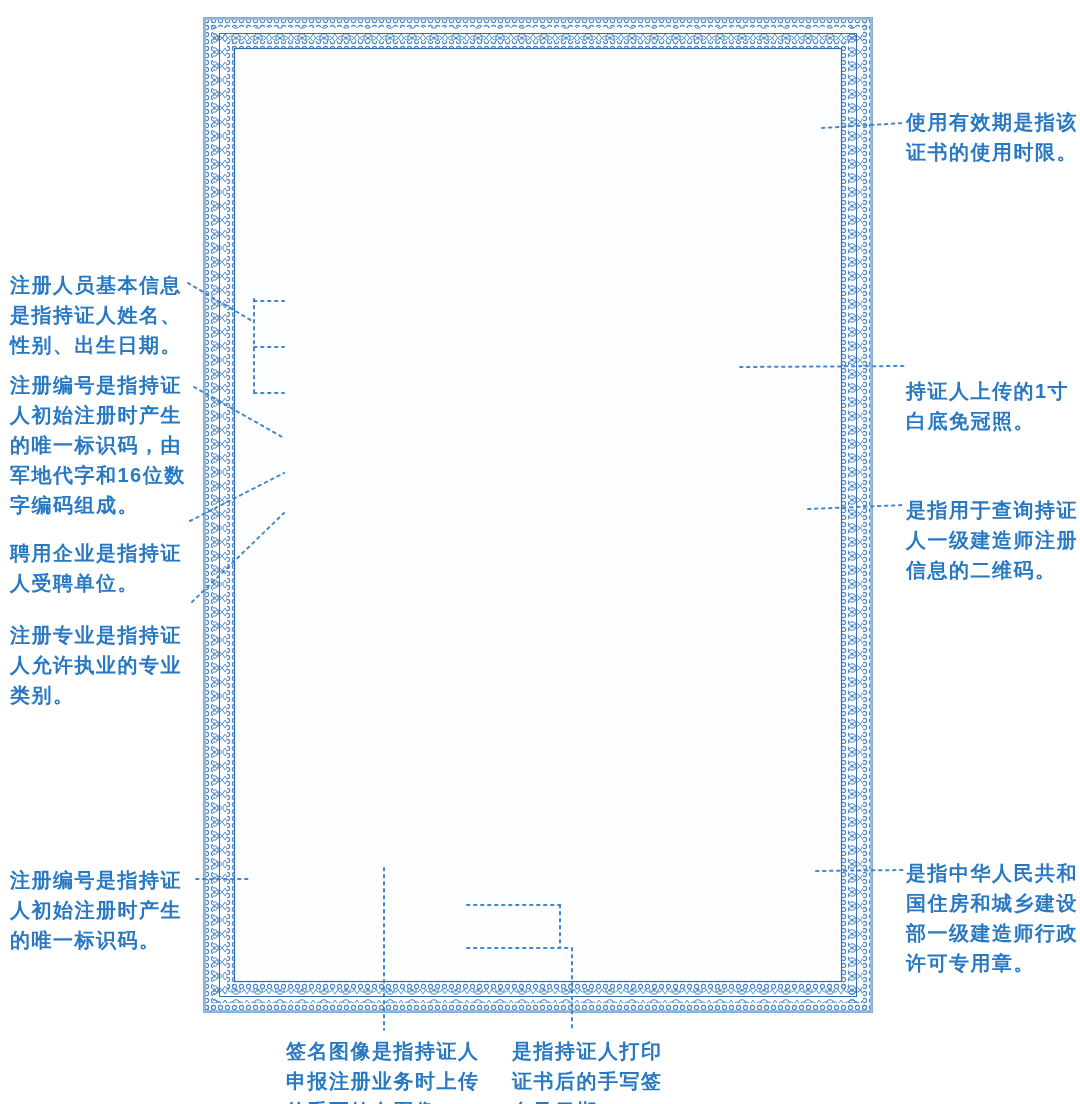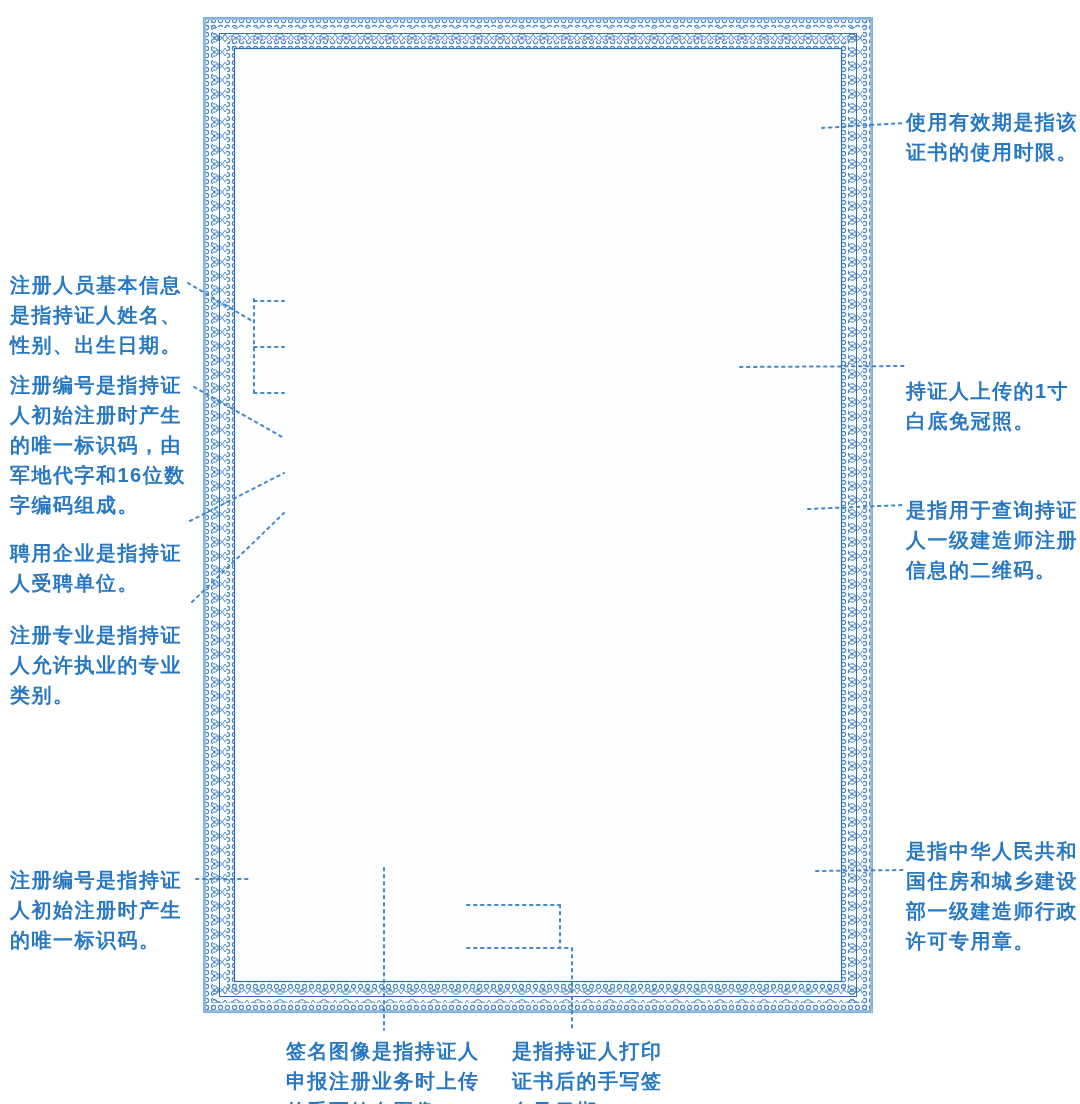--- a/index.html
+++ b/index.html
@@ -221,21 +221,21 @@
 
 <div class="note note-left" style="top:270px">注册人员基本信息是指持证人姓名、性别、出生日期。</div>
 <div class="note note-left" style="top:370px">注册编号是指持证人初始注册时产生的唯一标识码，由军地代字和16位数字编码组成。</div>
 <div class="note note-left" style="top:538px">聘用企业是指持证人受聘单位。</div>
 <div class="note note-left" style="top:620px">注册专业是指持证人允许执业的专业类别。</div>
 <div class="note note-left" style="top:865px">注册编号是指持证人初始注册时产生的唯一标识码。</div>
 
 <div class="note note-right" style="top:107px">使用有效期是指该证书的使用时限。</div>
 <div class="note note-right" style="top:376px">持证人上传的1寸白底免冠照。</div>
 <div class="note note-right" style="top:495px">是指用于查询持证人一级建造师注册信息的二维码。</div>
-<div class="note note-right" style="top:836px">是指中华人民共和国住房和城乡建设部一级建造师行政许可专用章。</div>
+<div class="note note-right" style="top:858px">是指中华人民共和国住房和城乡建设部一级建造师行政许可专用章。</div>
 
 <div class="note" style="left:286px;top:1036px;width:198px">签名图像是指持证人申报注册业务时上传的手写签名图像。</div>
 <div class="note" style="left:512px;top:1036px;width:168px">是指持证人打印证书后的手写签名及日期。</div>
 
 <svg class="leaders" width="1080" height="1104">
   <g fill="none" stroke="#3c82c8" stroke-width="2" stroke-dasharray="2.5 4.5" stroke-linecap="round" opacity=".95">
     <path d="M188,283 L254,322"></path>
     <path d="M254,299 L254,393"></path>
     <path d="M254,301 L284,301"></path>
     <path d="M254,347 L284,347"></path>

